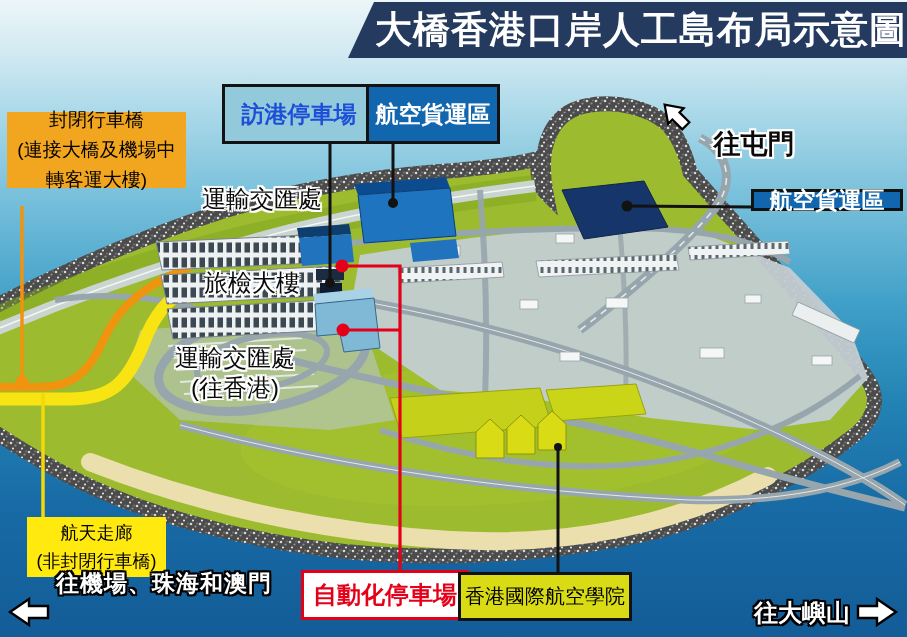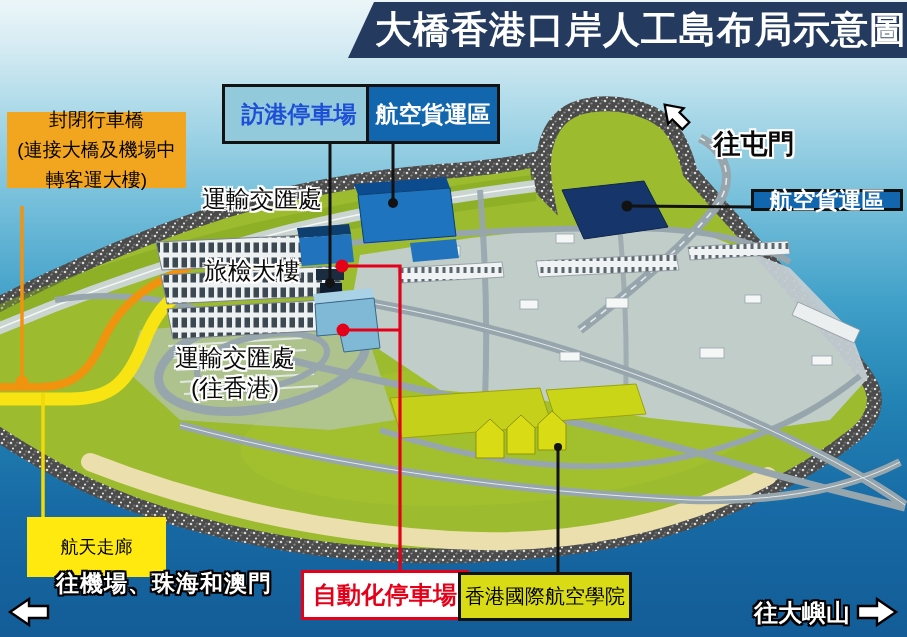--- a/index.html
+++ b/index.html
@@ -21,21 +21,21 @@
   .box-cargo{left:751px;top:189px;width:152px;height:22px;background:#1266AE;border:3px solid #121212;color:#fff;font-weight:bold;font-size:23px;}
   .box-closed{left:7px;top:112px;width:179px;height:76px;background:#F2A51E;color:#000;font-size:19px;line-height:30px;}
   .box-corridor{left:27px;top:517px;width:139px;height:60px;background:#FFE90F;color:#000;font-size:18px;line-height:28px;justify-content:center;}
   .box-auto{left:301px;top:570px;width:168px;height:50px;background:#fff;border:3px solid #E50019;color:#E50019;font-weight:bold;font-size:24px;}
   .box-academy{left:458px;top:572px;width:174px;height:49px;background:#D9DB15;border:3px solid #121212;color:#000;font-size:20px;}
   .halo-dark{color:#0a0a0a;font-size:24px;text-align:center;line-height:30px;
     text-shadow:-2px -2px 0 #fff,2px -2px 0 #fff,-2px 2px 0 #fff,2px 2px 0 #fff,0 -2px 0 #fff,0 2px 0 #fff,-2px 0 0 #fff,2px 0 0 #fff;}
   .halo-light{color:#fff;font-weight:bold;
     text-shadow:-2px -2px 0 #000,2px -2px 0 #000,-2px 2px 0 #000,2px 2px 0 #000,0 -2px 0 #000,0 2px 0 #000,-2px 0 0 #000,2px 0 0 #000;}
   .t-zm{left:197px;top:184px;width:130px;}
-  .t-clear{left:200px;top:256px;width:104px;}
+  .t-clear{left:200px;top:268px;width:104px;}
   .t-hk{left:172px;top:343px;width:126px;}
   .t-tuenmun{left:699px;top:129px;width:110px;font-size:27px;font-weight:bold;}
   .t-airport{left:56px;top:568px;width:240px;font-size:23px;letter-spacing:1px;}
   .t-lantau{left:754px;top:597px;width:110px;font-size:24px;}
 </style>
 </head>
 <body>
 
 <div id="stage">
 
@@ -191,20 +191,21 @@
   <div class="lbl cobox box-visit">訪港停車場</div>
   <div class="lbl cobox box-transfer">航空貨運區</div>
   <div class="lbl cobox box-cargo">航空貨運區</div>
   <div class="lbl cobox box-closed">
     <div>封閉行車橋</div>
     <div>(連接大橋及機場中</div>
     <div>轉客運大樓)</div>
   </div>
   <div class="lbl cobox box-corridor">
     <div>航天走廊</div>
+    <div>(非封閉行車橋)</div>
   </div>
   <div class="lbl cobox box-auto">自動化停車場</div>
   <div class="lbl cobox box-academy">香港國際航空學院</div>
 
   <div class="lbl halo-dark t-zm">
     <div>運輸交匯處</div>
   </div>
   <div class="lbl halo-dark t-clear">旅檢大樓</div>
   <div class="lbl halo-dark t-hk">
     <div>運輸交匯處</div>

